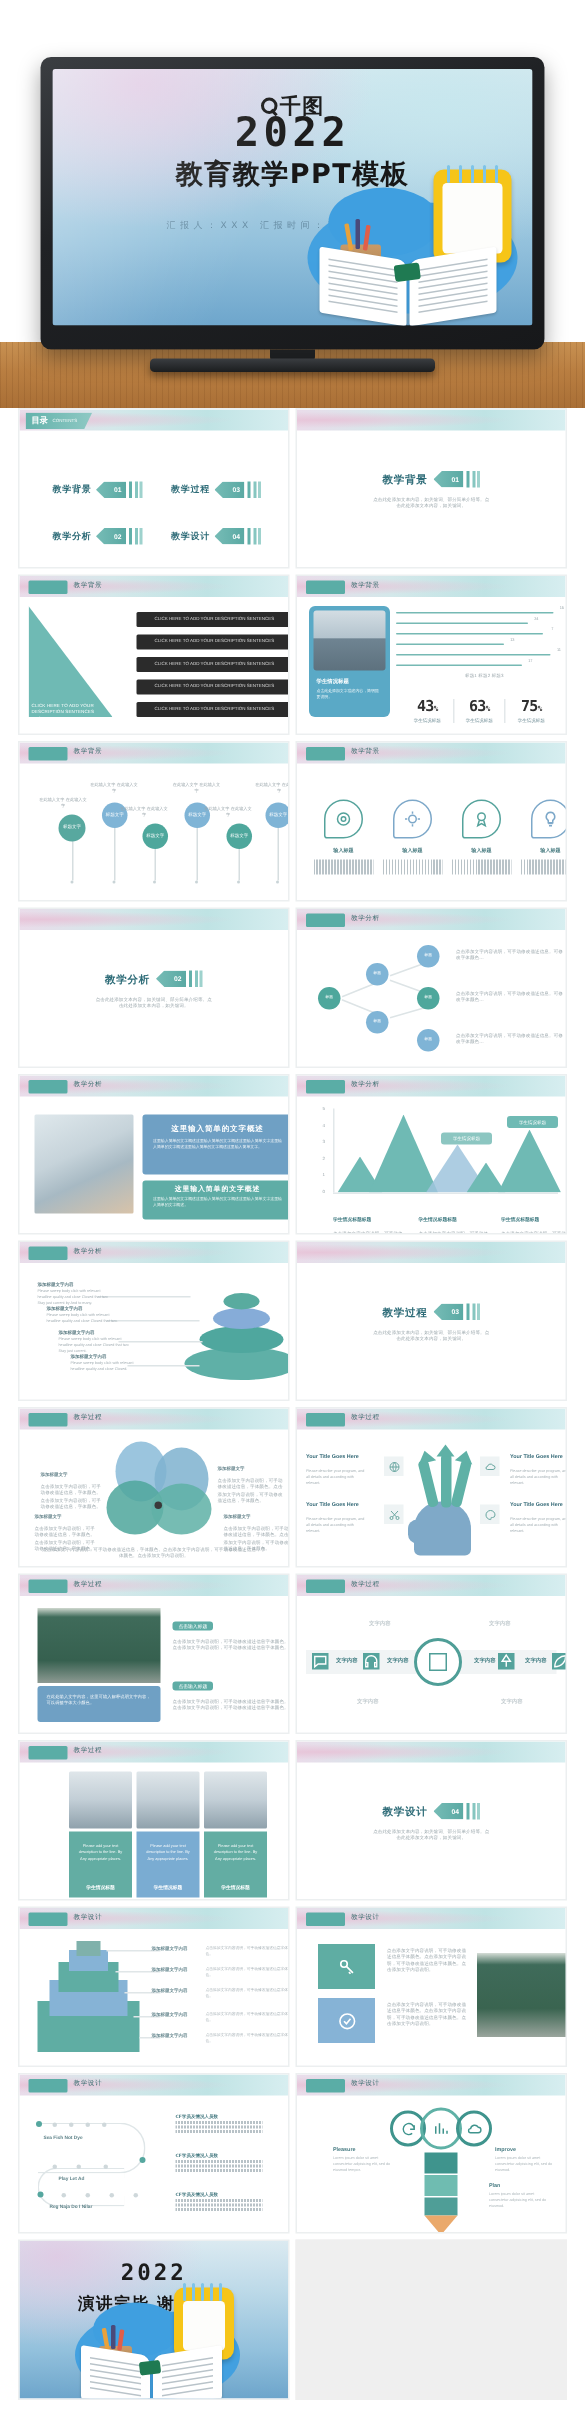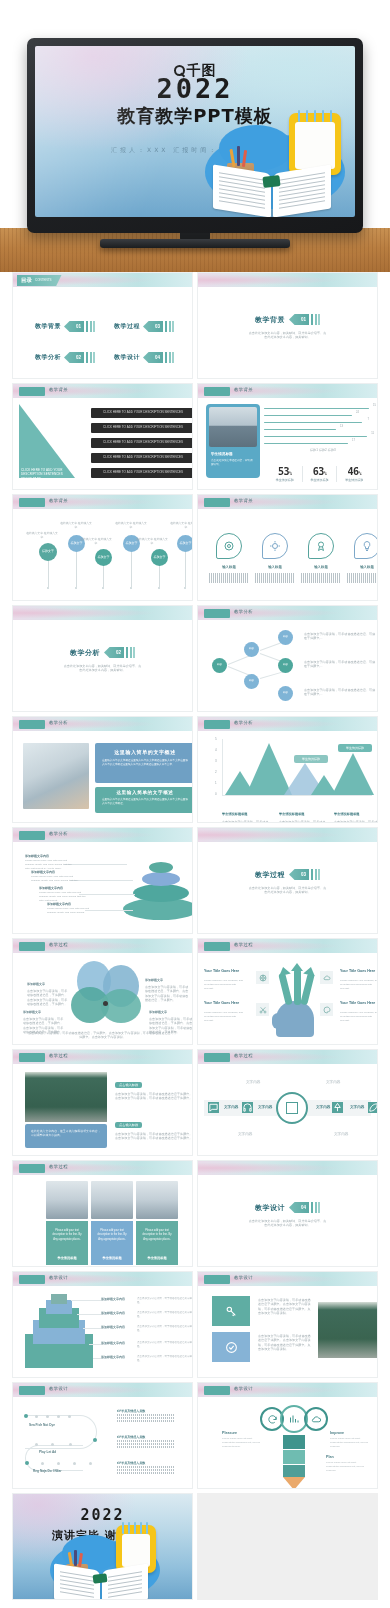--- a/index.html
+++ b/index.html
@@ -497,29 +497,29 @@
           </div>
         <div class="hbar" style="left:66px; top:38px; width:103px;">
             <em>11</em>
           </div>
         <div class="hbar" style="left:66px; top:45px; width:84px;">
             <em>17</em>
           </div>
         <div class="mini" style="position:absolute;left:112px;top:50px;">标题1  标题2  标题3</div>
         <div class="stats">
           <div class="stat">
-            <b><span>53</span><i>%</i></b>
+            <b><span>43</span><i>%</i></b>
             <u class="cn">学生情况标题</u>
           </div>
           <div class="stat">
             <b><span>63</span><i>%</i></b>
             <u class="cn">学生情况标题</u>
           </div>
           <div class="stat">
-            <b><span>46</span><i>%</i></b>
+            <b><span>75</span><i>%</i></b>
             <u class="cn">学生情况标题</u>
           </div>
         </div>
       </div>
     </div>
   </div>
 
   <div class="row">
     <div class="slide">
       <div class="topbar"></div>

